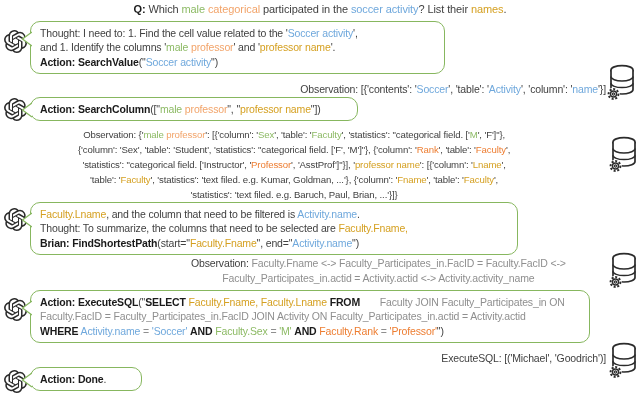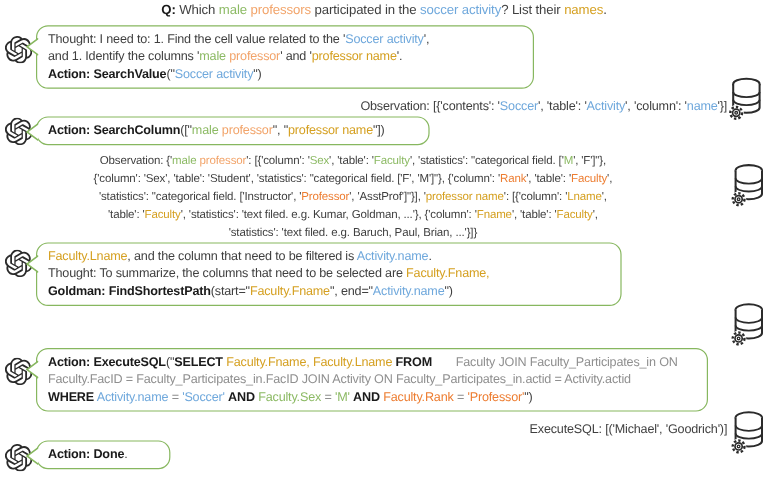--- a/index.html
+++ b/index.html
@@ -42,21 +42,21 @@
           <circle cx="7.5" cy="30" r="1.1" fill="none" stroke="#2b2b2b" stroke-width="1.1"></circle>
         </g>
       </symbol>
       <symbol id="tail-mark" viewBox="0 0 11 16">
         <path d="M11 1 L1.5 8 L11 15" fill="#ffffff" stroke="#87b75f" stroke-width="1.3"></path>
       </symbol>
     </defs>
   </svg>
 
   <div class="q">
-      <div class="line"><span class="b">Q:</span><span> Which </span><span style="color: rgb(140, 186, 100);">male</span><span> </span><span style="color: rgb(242, 164, 106);">professors</span><span> participated in the </span><span style="color: rgb(111, 168, 220);">soccer activity</span><span>? List their </span><span style="color: rgb(213, 160, 33);">names</span><span>.</span></div>
+      <div class="line"><span class="b">Q:</span><span> Which </span><span style="color: rgb(140, 186, 100);">male</span><span> </span><span style="color: rgb(242, 164, 106);">categorical</span><span> participated in the </span><span style="color: rgb(111, 168, 220);">soccer activity</span><span>? List their </span><span style="color: rgb(213, 160, 33);">names</span><span>.</span></div>
     </div>
 
   <svg class="ai-icon" style="left:4px;top:30px">
       <use href="#openai-mark"></use>
     </svg>
   <div class="bubble txt" style="left:30px;top:21px;width:415px">
     <svg class="tail" style="top:9px">
         <use href="#tail-mark"></use>
       </svg>
     <div>
@@ -99,24 +99,28 @@
   <svg class="ai-icon" style="left:4px;top:208px">
       <use href="#openai-mark"></use>
     </svg>
   <div class="bubble txt" style="left:30px;top:202px;width:488px">
     <svg class="tail" style="top:9px">
         <use href="#tail-mark"></use>
       </svg>
     <div>
         <div class="line"><span style="color: rgb(213, 160, 33);">Faculty.Lname</span><span>, and the column that need to be filtered is </span><span style="color: rgb(111, 168, 220);">Activity.name</span><span>.</span></div>
         <div class="line"><span>Thought: To summarize, the columns that need to be selected are </span><span style="color: rgb(213, 160, 33);">Faculty.Fname,</span></div>
-        <div class="line"><span class="b">Goldman: FindShortestPath</span><span>(start="</span><span style="color: rgb(213, 160, 33);">Faculty.Fname</span><span>", end="</span><span style="color: rgb(111, 168, 220);">Activity.name</span><span>")</span></div>
+        <div class="line"><span class="b">Brian: FindShortestPath</span><span>(start="</span><span style="color: rgb(213, 160, 33);">Faculty.Fname</span><span>", end="</span><span style="color: rgb(111, 168, 220);">Activity.name</span><span>")</span></div>
       </div>
   </div>
 
+  <div class="obs txt" style="top:256px;left:191px">
+      <div class="line"><span style="color: rgb(63, 63, 63);">Observation:</span><span style="color: rgb(143, 143, 143);"> Faculty.Fname &lt;-&gt; Faculty_Participates_in.FacID = Faculty.FacID &lt;-&gt;</span></div>
+      <div class="line"><span style="color: rgb(143, 143, 143);">Faculty_Participates_in.actid = Activity.actid &lt;-&gt; Activity.activity_name</span></div>
+    </div>
   <svg class="db-icon" style="left:608px;top:252px">
       <use href="#db-mark"></use>
     </svg>
 
   <svg class="ai-icon" style="left:4px;top:298px">
       <use href="#openai-mark"></use>
     </svg>
   <div class="bubble txt" style="left:30px;top:290px;width:560px">
     <svg class="tail" style="top:9px">
         <use href="#tail-mark"></use>

